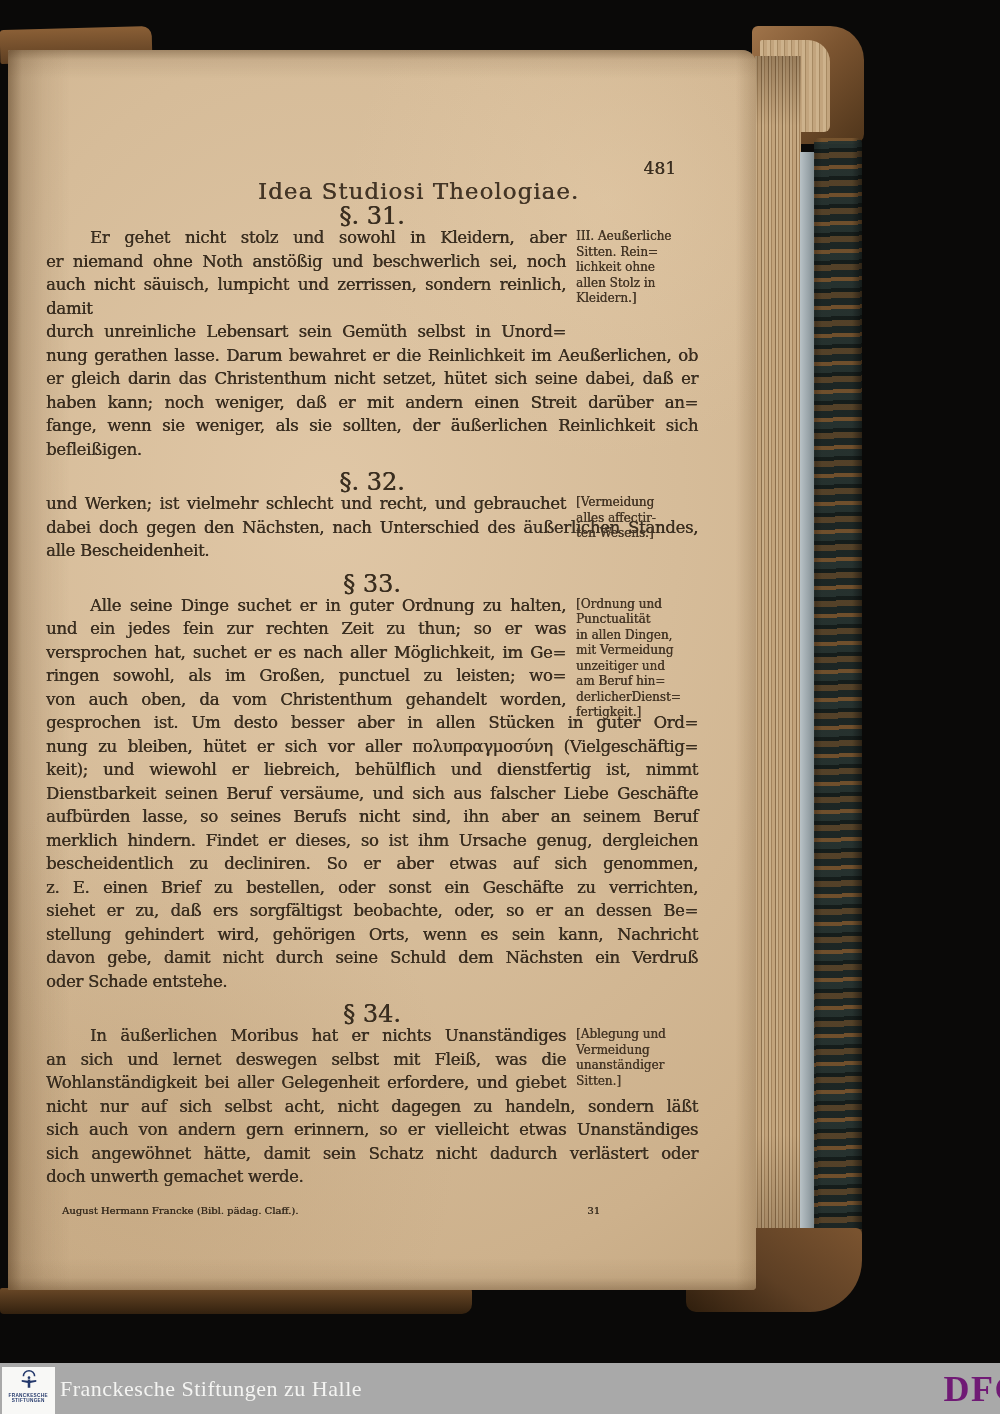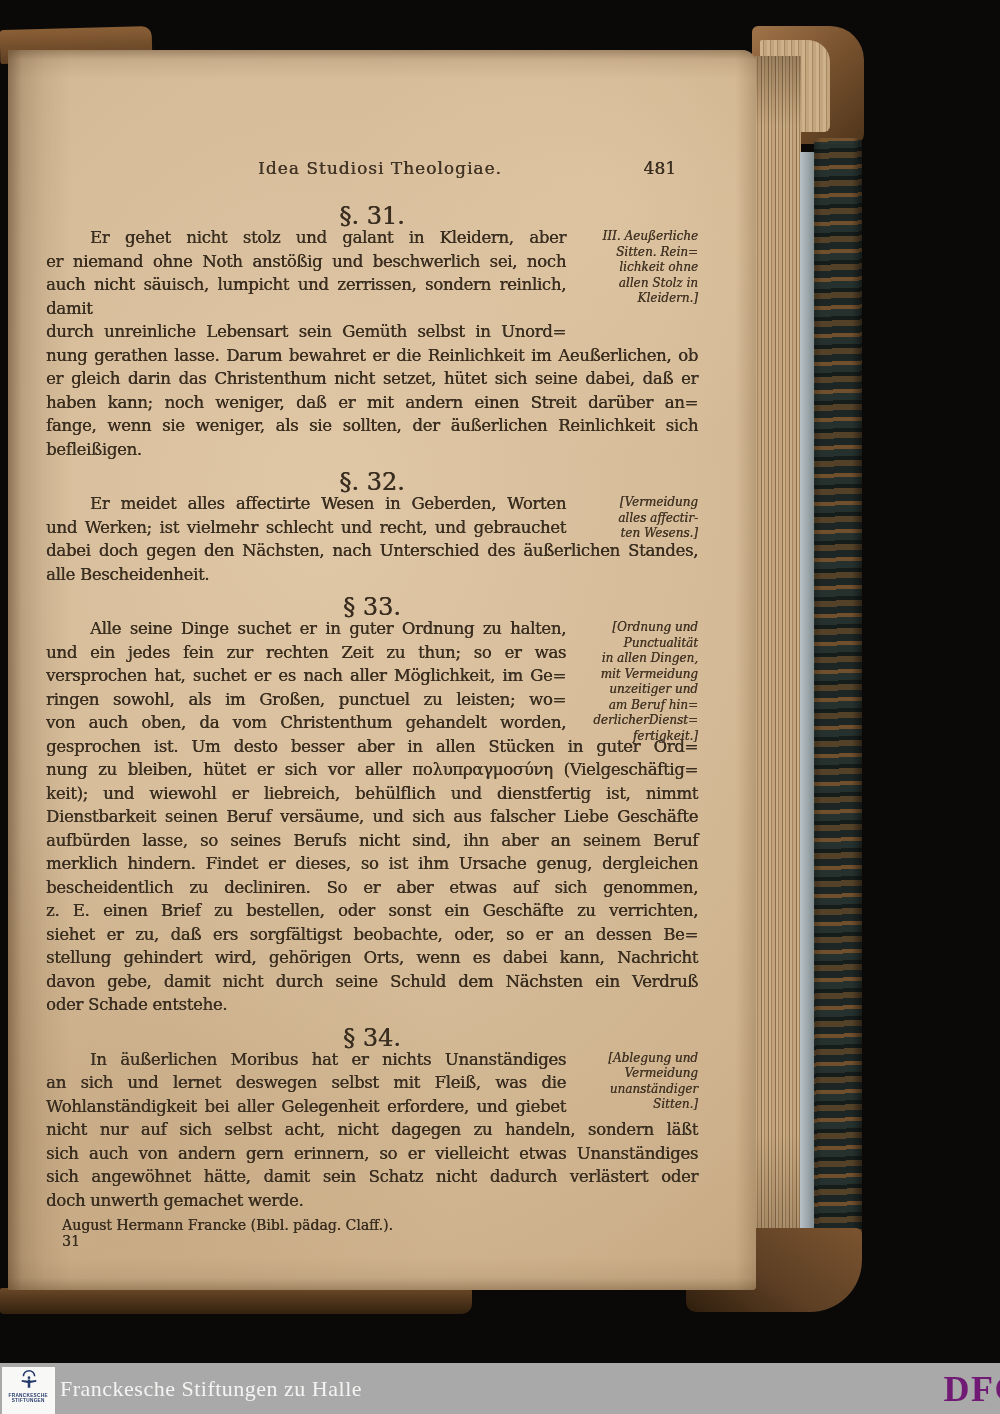--- a/index.html
+++ b/index.html
@@ -45,39 +45,39 @@
     background:linear-gradient(90deg,#b9c2c6,#97a2a7 60%,#7e8a8d);}
   .marble-edge{position:absolute;left:814px;top:138px;width:48px;height:1106px;border-radius:5px;
     background:
       linear-gradient(90deg, rgba(0,0,0,.25), transparent 8px, transparent 38px, rgba(0,0,0,.45)),
       repeating-linear-gradient(178deg, rgba(121,86,48,.92) 0 4px, rgba(40,52,49,.95) 4px 11px,
         rgba(22,30,28,.96) 11px 15px, rgba(94,73,45,.88) 15px 21px, rgba(30,40,38,.95) 21px 28px);}
 
   
   .content{position:absolute;left:38px;top:108px;width:652px;color:#3a2e20;}
   .running-header-row{position:relative;height:24px;}
-  .rh-title{position:absolute;left:212px;font-size:17px;letter-spacing:1px;color:#433526;
-    text-shadow:.3px 0 0 #433526;}
+  .rh-title{position:absolute;left:212px;font-size:23px;letter-spacing:1px;color:#433526;
+    text-shadow:.3px 0 0 #433526;margin-top:20px;}
   .rh-num{position:absolute;right:22px;font-size:17px;text-shadow:.3px 0 0 #433526;}
 
   .sec-heading{margin-top:7px;height:24px;text-align:center;font-size:24px;
     text-shadow:.35px 0 0 #3a2e20;}
   .section:first-child .sec-heading{margin-top:20px;}
   .para{position:relative;font-size:16.5px;letter-spacing:-0.3px;}
   .tline{line-height:23.5px;text-align:justify;text-align-last:justify;
     text-shadow:.35px 0 0 #3a2e20;}
   .tline.narrow{width:520px;}
   .tline.wide{width:652px;}
   .tline.indent{text-indent:44px;}
   .tline.last{text-align-last:left;}
   .margin-note{position:absolute;top:3px;right:0;width:122px;font-size:12px;line-height:15.5px;
-    text-align:right;color:#453626;letter-spacing:0;text-shadow:.3px 0 0 #453626;font-style:italic;}
-
-  .footer-row{display:flex;justify-content:space-between;margin-top:5px;padding-left:16px;
-    padding-right:98px;font-size:14px;text-shadow:.3px 0 0 #3a2e20;flex-direction:column;}
+    text-align:left;color:#453626;letter-spacing:0;text-shadow:.3px 0 0 #453626;}
+
+  .footer-row{display:flex;justify-content:space-between;margin-top:16px;padding-left:16px;
+    padding-right:98px;font-size:10px;text-shadow:.3px 0 0 #3a2e20;}
 
   
   .viewer-bar{position:absolute;left:0;top:1363px;width:1000px;height:55px;background:#a9a9a9;padding-left:36px;}
   .logo-box{position:absolute;left:2px;top:4px;width:53px;height:47px;background:#f8f8f6;
     display:flex;flex-direction:column;align-items:center;padding-top:2px;box-sizing:border-box;}
   .logo-text{font-family:"Liberation Sans",sans-serif;font-size:6px;line-height:6.5px;
     color:#23386b;letter-spacing:.4px;text-align:center;transform:scale(.78);
     transform-origin:center top;font-weight:bold;}
   .bar-title{position:absolute;left:60px;top:0;height:51px;display:flex;align-items:center;
     font-family:"Liberation Serif",serif;font-size:22px;color:#f4f4f2;letter-spacing:.5px;}
@@ -110,40 +110,39 @@
           <div class="section">
             <div class="sec-heading">§. 31.</div>
             <div class="para">
               <div class="margin-note">
                 <div>III. Aeußerliche</div>
                 <div>Sitten.  Rein=</div>
                 <div>lichkeit ohne</div>
                 <div>allen Stolz in</div>
                 <div>Kleidern.]</div>
               </div>
-              <div class="tline narrow indent">Er gehet nicht stolz und galant in Kleidern, aber</div>
+              <div class="tline narrow indent">Er gehet nicht stolz und sowohl in Kleidern, aber</div>
               <div class="tline narrow">er niemand ohne Noth anstößig und beschwerlich sei, noch</div>
               <div class="tline narrow">auch nicht säuisch, lumpicht und zerrissen, sondern reinlich, damit</div>
               <div class="tline narrow">durch unreinliche Lebensart sein Gemüth selbst in Unord=</div>
               <div class="tline wide">nung gerathen lasse. Darum bewahret er die Reinlichkeit im Aeußerlichen, ob</div>
               <div class="tline wide">er gleich darin das Christenthum nicht setzet, hütet sich seine dabei, daß er</div>
               <div class="tline wide">haben kann; noch weniger, daß er mit andern einen Streit darüber an=</div>
               <div class="tline wide">fange, wenn sie weniger, als sie sollten, der äußerlichen Reinlichkeit sich</div>
               <div class="tline wide last">befleißigen.</div>
             </div>
           </div>
           <div class="section">
             <div class="sec-heading">§. 32.</div>
             <div class="para">
               <div class="margin-note">
                 <div>[Vermeidung</div>
                 <div>alles affectir-</div>
                 <div>ten Wesens.]</div>
               </div>
-              <div class="tline narrow indent">Er meidet alles affectirte Wesen in Geberden, Worten</div>
               <div class="tline narrow">und Werken; ist vielmehr schlecht und recht, und gebrauchet</div>
               <div class="tline wide">dabei doch gegen den Nächsten, nach Unterschied des äußerlichen Standes,</div>
               <div class="tline wide last">alle Bescheidenheit.</div>
             </div>
           </div>
           <div class="section">
             <div class="sec-heading">§ 33.</div>
             <div class="para">
               <div class="margin-note">
                 <div>[Ordnung und</div>
@@ -162,21 +161,21 @@
               <div class="tline narrow">von auch oben, da vom Christenthum gehandelt worden,</div>
               <div class="tline wide">gesprochen ist. Um desto besser aber in allen Stücken in guter Ord=</div>
               <div class="tline wide">nung zu bleiben, hütet er sich vor aller πολυπραγμοσύνη (Vielgeschäftig=</div>
               <div class="tline wide">keit); und wiewohl er liebreich, behülflich und dienstfertig ist, nimmt</div>
               <div class="tline wide">Dienstbarkeit seinen Beruf versäume, und sich aus falscher Liebe Geschäfte</div>
               <div class="tline wide">aufbürden lasse, so seines Berufs nicht sind, ihn aber an seinem Beruf</div>
               <div class="tline wide">merklich hindern. Findet er dieses, so ist ihm Ursache genug, dergleichen</div>
               <div class="tline wide">bescheidentlich zu decliniren. So er aber etwas auf sich genommen,</div>
               <div class="tline wide">z. E. einen Brief zu bestellen, oder sonst ein Geschäfte zu verrichten,</div>
               <div class="tline wide">siehet er zu, daß ers sorgfältigst beobachte, oder, so er an dessen Be=</div>
-              <div class="tline wide">stellung gehindert wird, gehörigen Orts, wenn es dabei kann, Nachricht</div>
+              <div class="tline wide">stellung gehindert wird, gehörigen Orts, wenn es sein kann, Nachricht</div>
               <div class="tline wide">davon gebe, damit nicht durch seine Schuld dem Nächsten ein Verdruß</div>
               <div class="tline wide last">oder Schade entstehe.</div>
             </div>
           </div>
           <div class="section">
             <div class="sec-heading">§ 34.</div>
             <div class="para">
               <div class="margin-note">
                 <div>[Ablegung und</div>
                 <div>Vermeidung</div>

